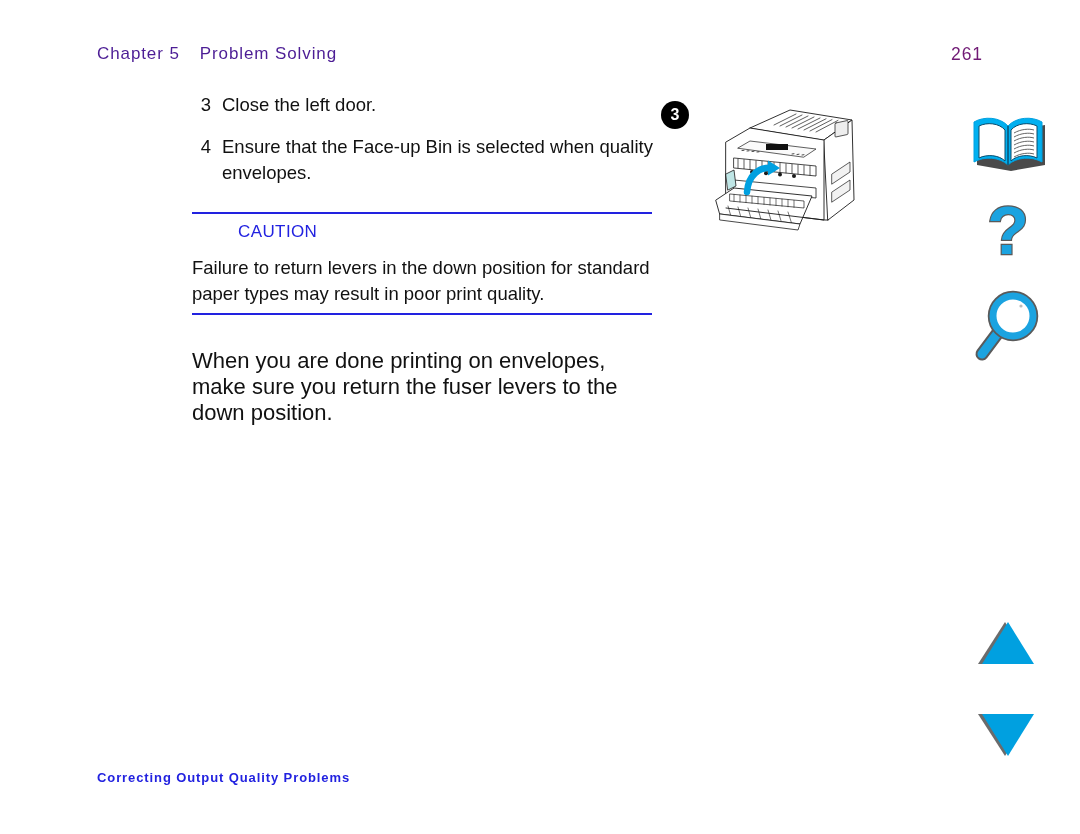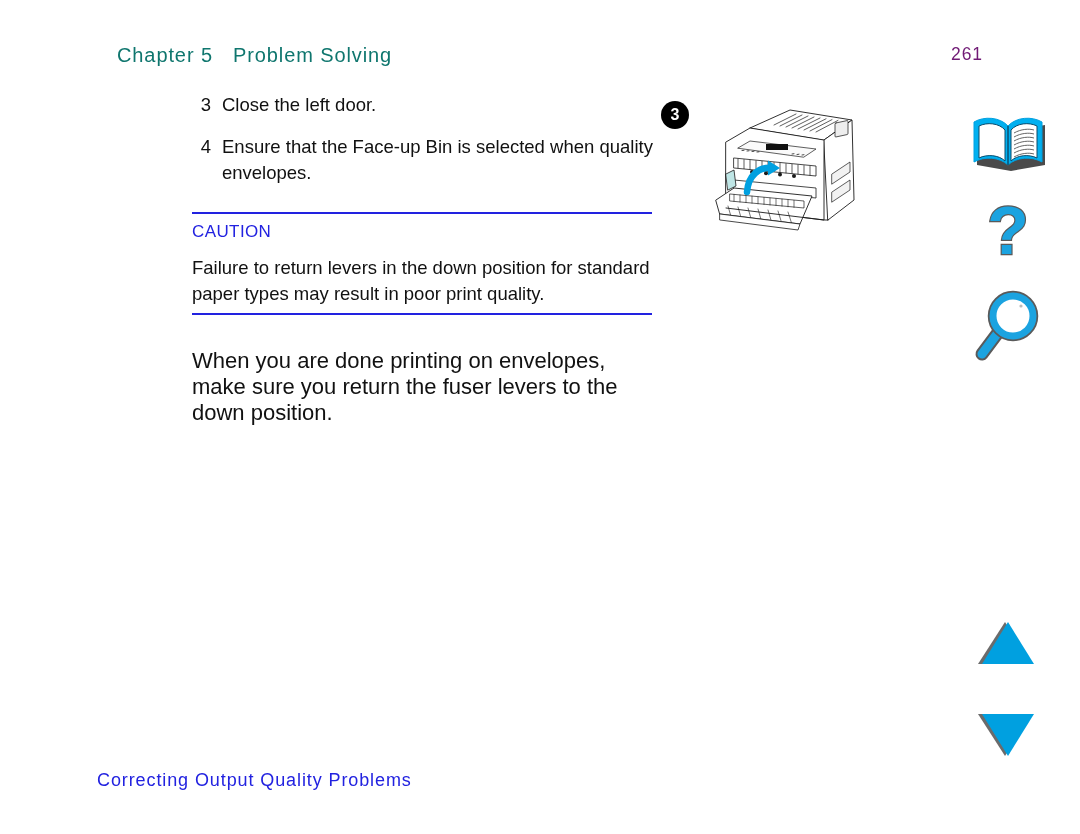--- a/index.html
+++ b/index.html
@@ -27,25 +27,24 @@
     left: 97px;
     top: 44px;
     width: 886px;
     height: 26px;
   }
   .header-left {
     position: absolute;
     left: 0;
     top: 0;
     white-space: nowrap;
-    color: #0f766e;
-    font-size: 20px;
+    color: #4c1d95;
+    font-size: 17px;
     letter-spacing: 0.9px;
     font-weight: 500;
-    margin-left: 20px;
   }
   .header-chapter-label { }
   .header-chapter-gap { display: inline-block; width: 20px; }
   .header-page-no {
     position: absolute;
     right: 0;
     top: 0;
     color: #701a75;
     font-size: 17.5px;
     letter-spacing: 0.9px;
@@ -94,20 +93,21 @@
     height: 2px;
     background: #2222e0;
     width: 100%;
   }
   .caution-title {
     color: #2222e0;
     font-size: 17px;
     letter-spacing: 0.4px;
     line-height: 22px;
     margin-top: 7px;
+    margin-left: 46px;
   }
   .caution-body {
     font-size: 18.5px;
     line-height: 26px;
     color: #111;
     margin-top: 12px;
     margin-bottom: 6px;
   }
 
   
@@ -120,23 +120,23 @@
     line-height: 26px;
     color: #111;
   }
 
   
   .footer {
     position: absolute;
     left: 97px;
     top: 770px;
     color: #2222e0;
-    font-size: 18px;
+    font-size: 13px;
     letter-spacing: 0.9px;
-    font-weight: 400;
+    font-weight: 700;
     white-space: nowrap;
   }
 
   
   .callout-badge {
     position: absolute;
     left: 661px;
     top: 101px;
     width: 28px;
     height: 28px;

